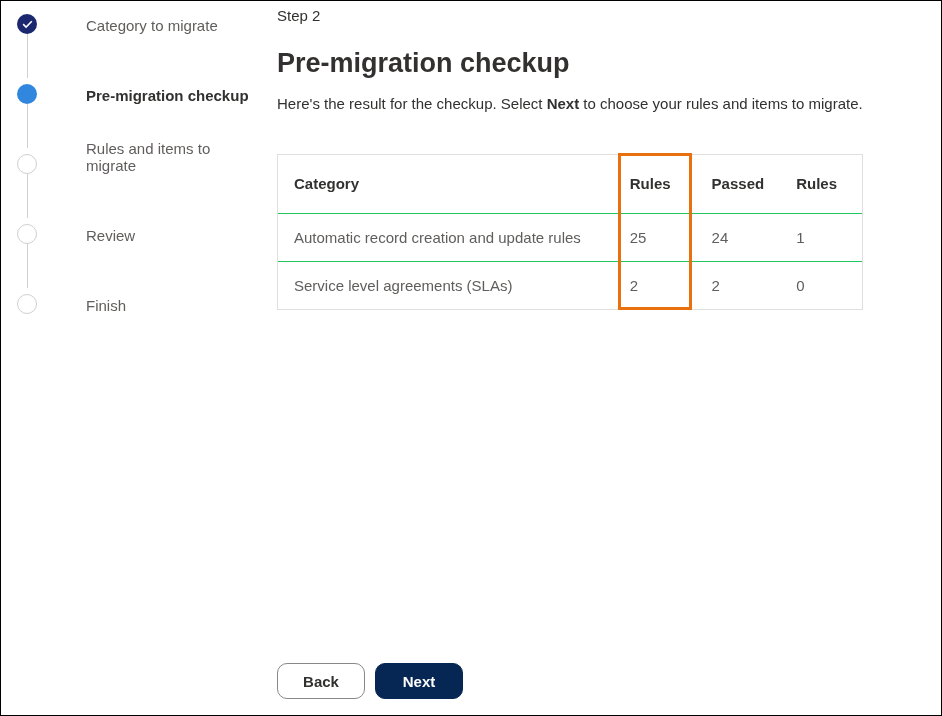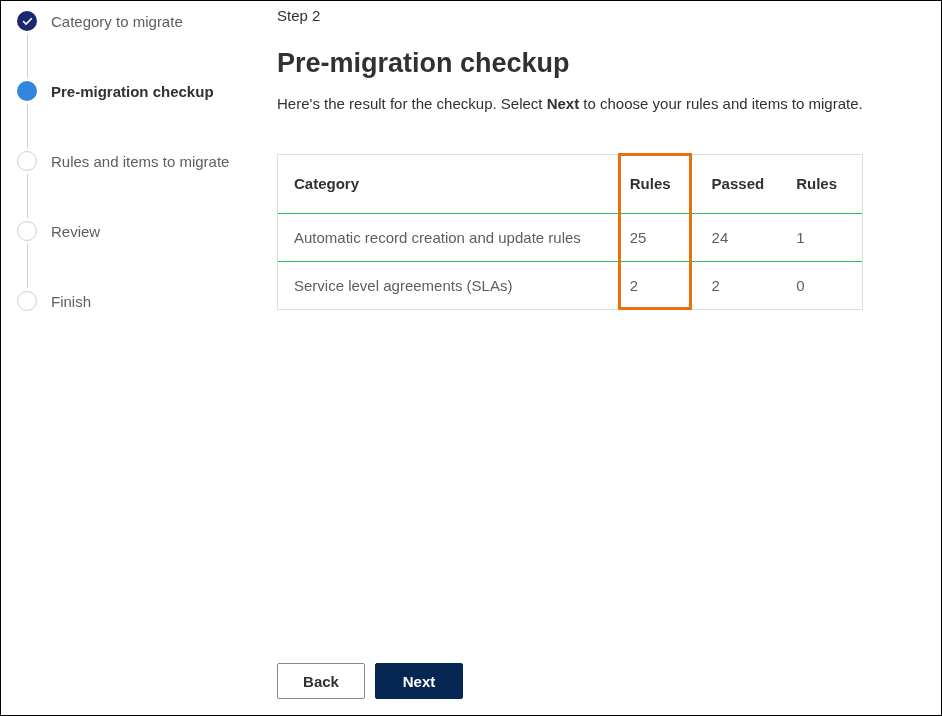--- a/index.html
+++ b/index.html
@@ -15,23 +15,24 @@
     }
     
     .stepper {
       width: 260px;
       padding: 7px 0 0 16px;
       flex-shrink: 0;
     }
     .step {
       position: relative;
       display: flex;
-      align-items: center;
+      align-items: flex-end;
       height: 26px;
       margin-bottom: 44px;
+      gap: 35px;
     }
     .step:last-child { margin-bottom: 0; }
     .step-connector {
       position: absolute;
       left: 10px;
       top: 26px;
       width: 1px;
       height: 44px;
       background: #d2d0ce;
     }
@@ -138,21 +139,21 @@
       padding: 12px 0 16px 0;
       display: flex;
       gap: 10px;
     }
     .btn {
       min-width: 88px;
       height: 36px;
       padding: 0 18px;
       font-size: 15px;
       font-weight: 600;
-      border-radius: 2px;
+      border-radius: 10px;
       cursor: pointer;
       display: inline-flex;
       align-items: center;
       justify-content: center;
     }
     .btn-secondary {
       background: #fff;
       color: #323130;
       border: 1px solid #8a8886;
     }

